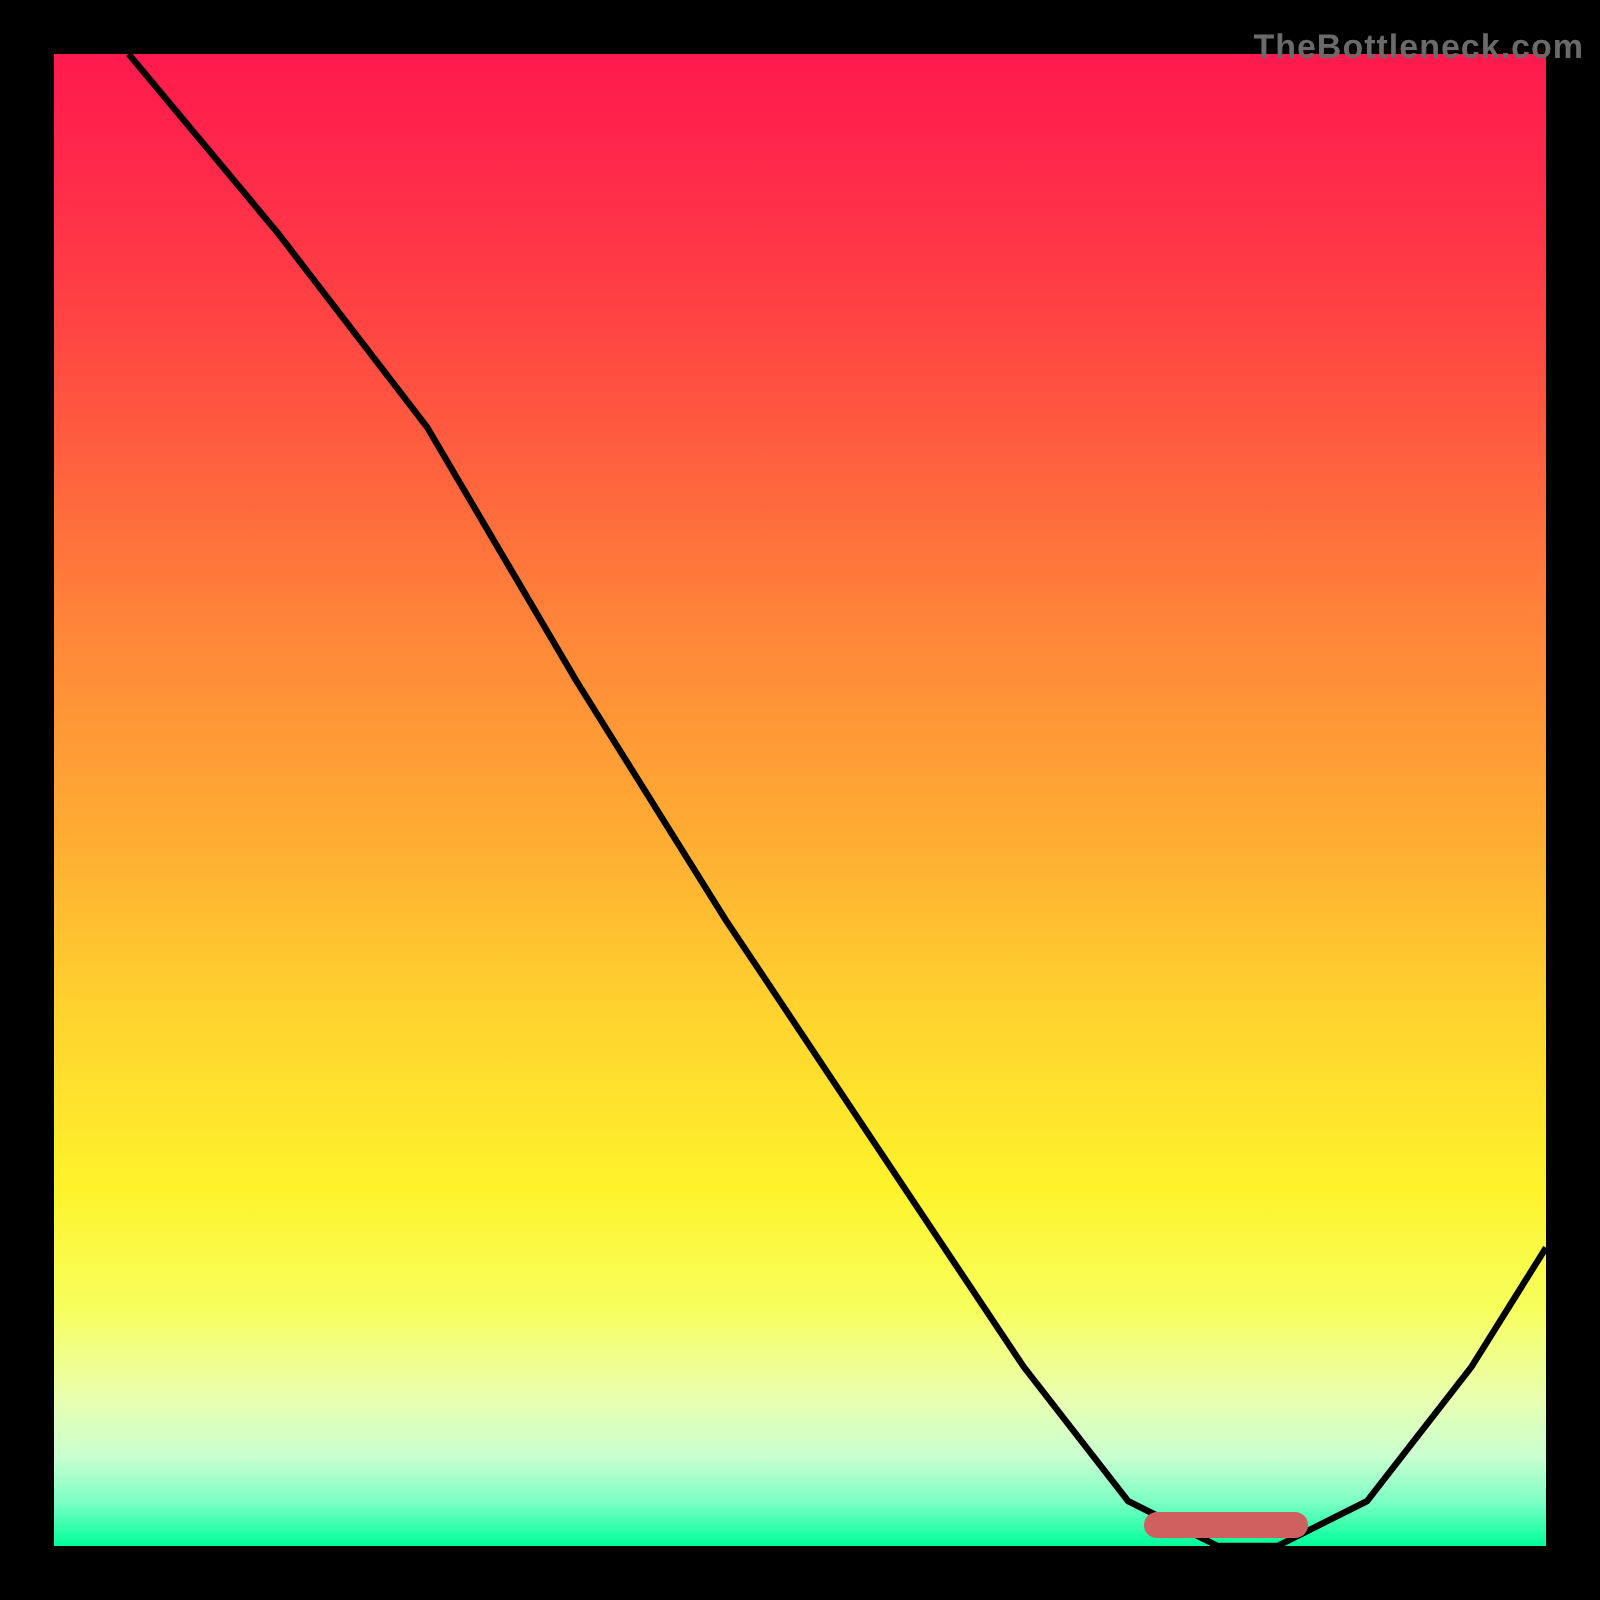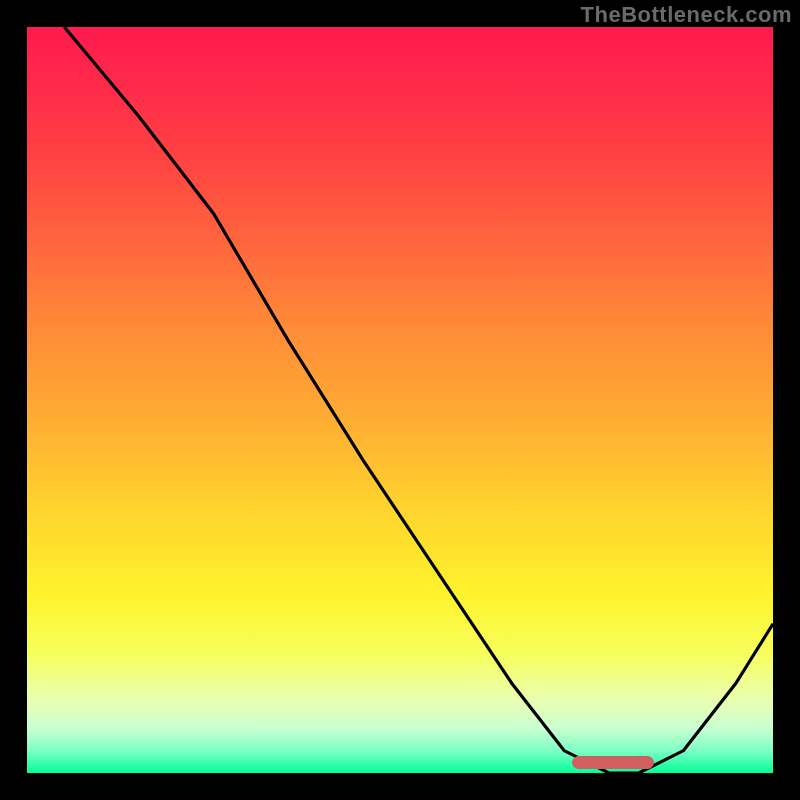--- a/index.html
+++ b/index.html
@@ -12,24 +12,24 @@
     font-family: Arial, Helvetica, sans-serif;
   }
   .outer {
     position: relative;
     width: 800px;
     height: 800px;
     background: #000;
   }
   .watermark {
     position: absolute;
-    top: 2px;
+    top: 14px;
     right: 8px;
     color: #6a6a6a;
-    font-size: 22px;
+    font-size: 17px;
     font-weight: 600;
     letter-spacing: 0.5px;
     z-index: 10;
   }
   .plot {
     position: absolute;
     left: 27px;
     top: 27px;
     width: 746px;
     height: 746px;

